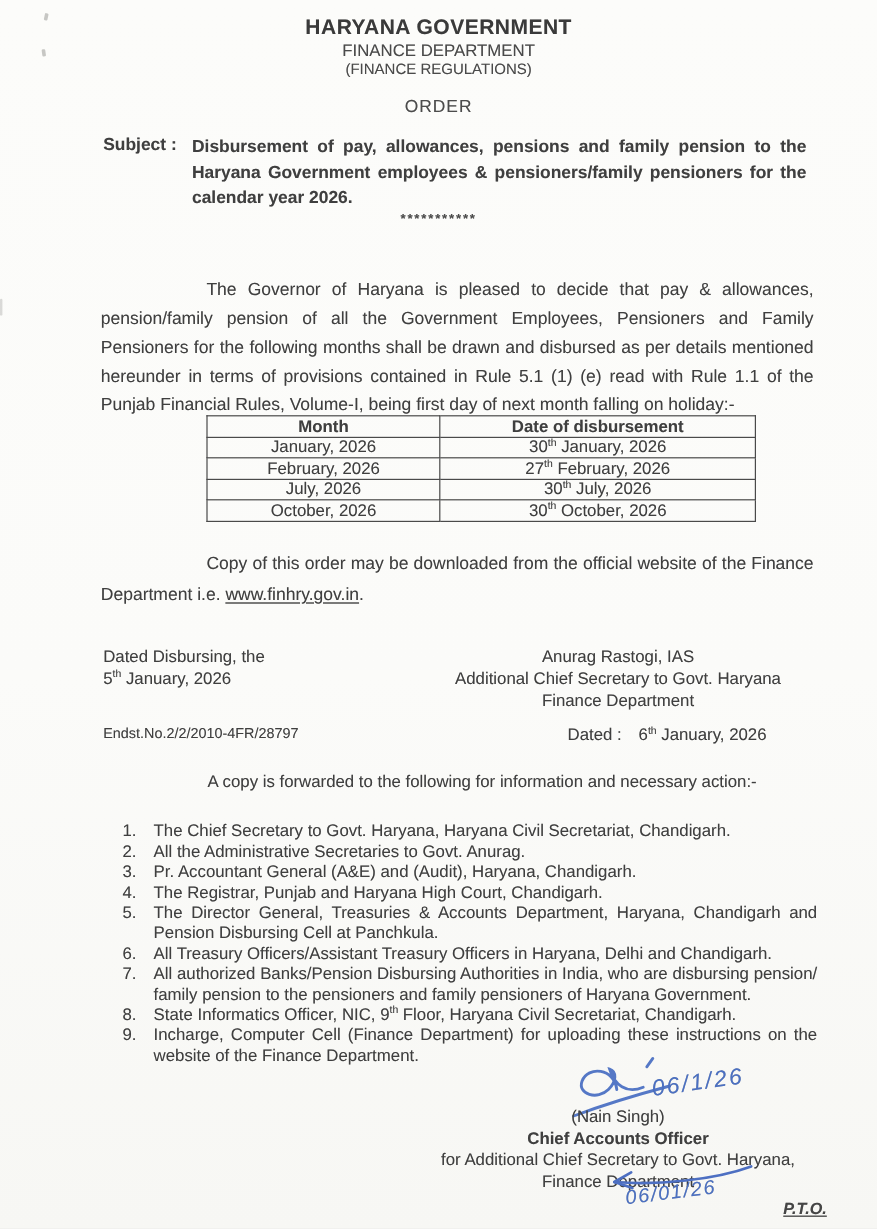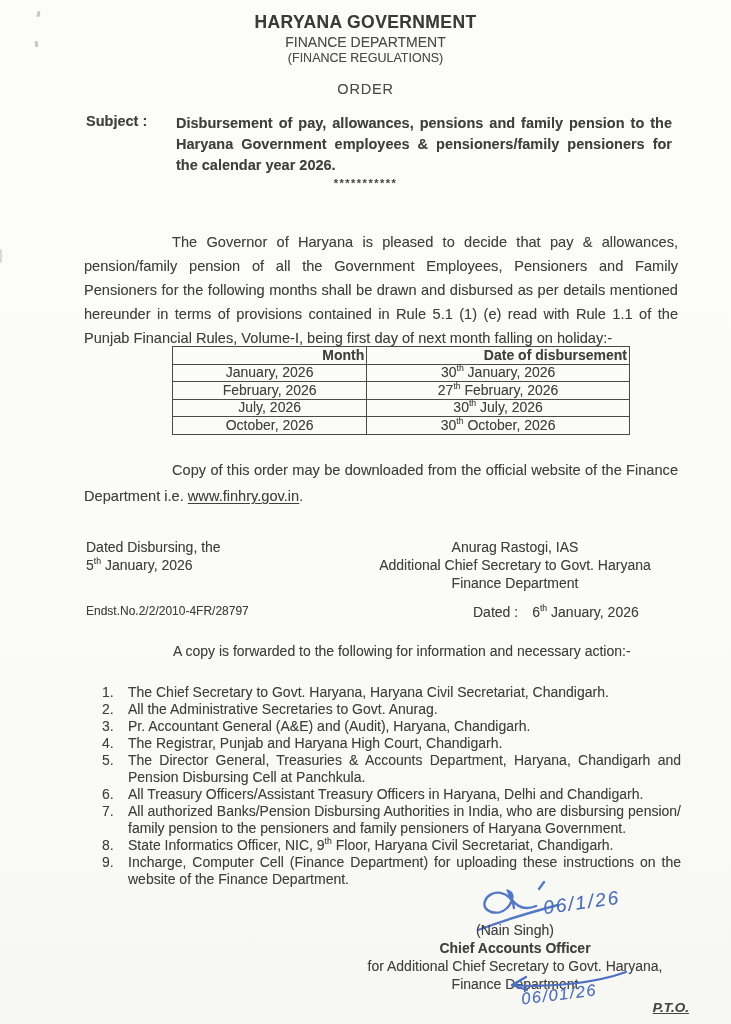--- a/index.html
+++ b/index.html
@@ -23,36 +23,36 @@
   .center{text-align:center;}
   sup{font-size:.62em;line-height:0;vertical-align:super;}
 
   
   .org{left:0;right:0;top:12px;font-size:17.5px;font-weight:bold;letter-spacing:.4px;color:#3a3a3a;}
   .dept{left:0;right:0;top:34px;font-size:14px;color:var(--ink-soft);}
   .subdept{left:0;right:0;top:51px;font-size:12.5px;color:var(--ink-soft);}
   .order{left:0;right:0;top:81px;font-size:14.5px;letter-spacing:.8px;color:#4c4c4c;}
 
   
-  .subject{left:86px;top:113px;width:586px;display:flex;gap:16px;}
+  .subject{left:86px;top:113px;width:586px;display:flex;}
   .subject .lbl{font-weight:bold;font-size:14.5px;width:74px;flex:none;}
   .subject .txt{font-weight:bold;font-size:14.5px;line-height:21px;text-align:justify;flex:1;}
 
   .stars{left:0;right:0;top:177px;font-size:11px;font-weight:bold;letter-spacing:1.5px;color:#4c4c4c;}
 
   .para1{left:84px;top:195px;width:594px;font-size:14.6px;line-height:24px;text-align:justify;text-indent:88px;margin-top:35px;}
 
   
   table.disb{left:172px;top:346px;width:458px;border-collapse:collapse;font-size:14px;}
   table.disb th,table.disb td{
     border:1px solid var(--border);
     text-align:center;padding:0 2px;height:16.5px;line-height:15px;
     font-weight:normal;color:var(--ink);
   }
-  table.disb th{font-weight:bold;text-align:right;}
+  table.disb th{font-weight:bold;}
   table.disb col.c1{width:42.5%;}
   table.disb col.c2{width:57.5%;}
 
   .para2{left:84px;top:457px;width:594px;font-size:14.6px;line-height:26px;text-align:justify;text-indent:88px;}
   .weblink{text-decoration:underline;color:var(--ink);text-underline-offset:2px;}
 
   
   .dateline{left:86px;top:538px;font-size:14px;line-height:18px;}
   .signatory{left:345px;top:538px;width:340px;font-size:14px;line-height:18px;text-align:center;}
   .signatory .nm{font-weight:normal;}

